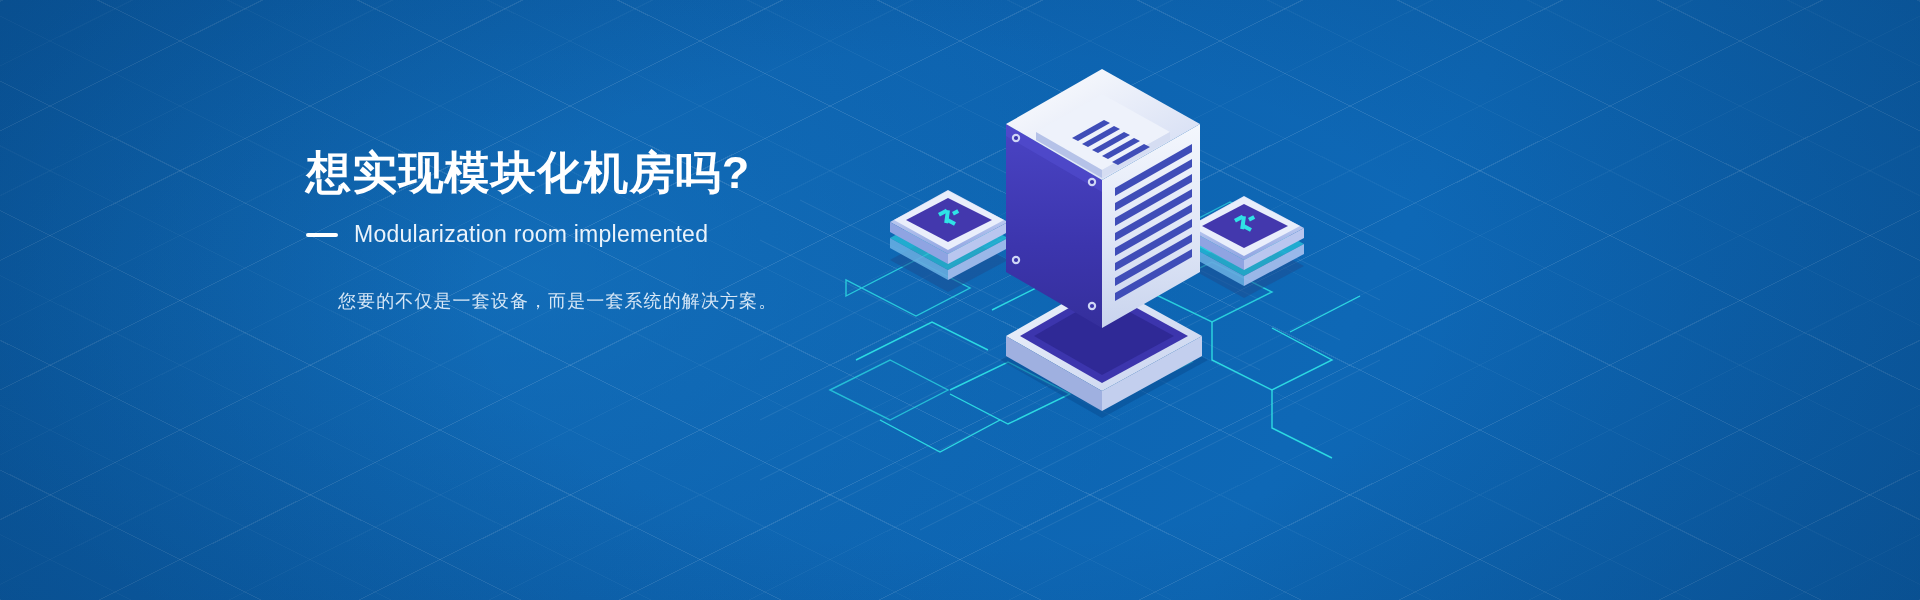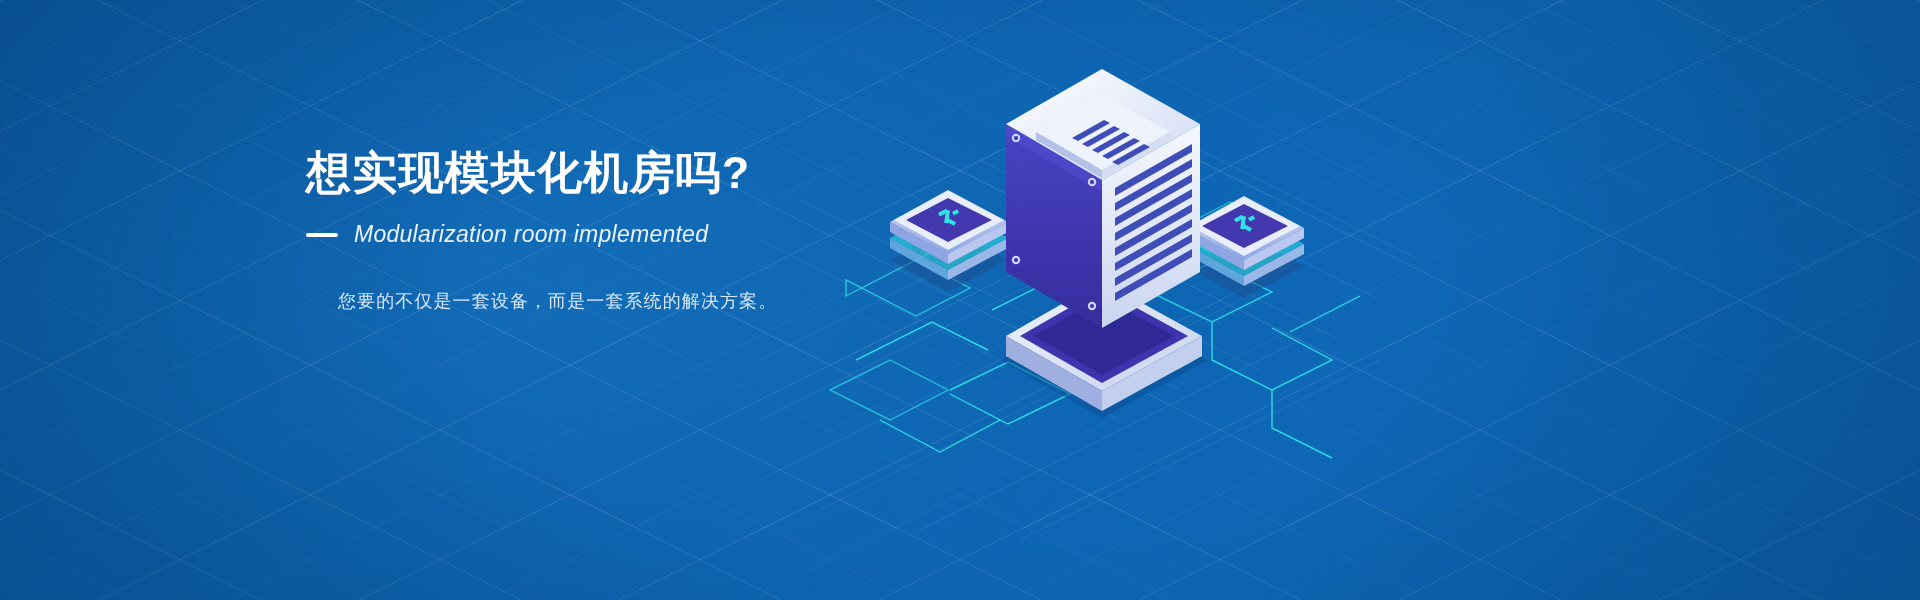--- a/index.html
+++ b/index.html
@@ -40,21 +40,21 @@
   .headline{
     margin:0;color:#fff;font-size:45px;line-height:1.18;font-weight:600;
     letter-spacing:1.2px;white-space:nowrap;
   }
   .subrow{display:flex;align-items:center;margin-top:22px;}
   .dash{
     width:32px;height:4px;background:#ffffff;border-radius:2px;
     margin-right:16px;flex:0 0 auto;
   }
   .subline{
-    color:#eaf3fb;font-size:23px;letter-spacing:.25px;font-weight:400;white-space:nowrap;font-style:italic;
+    color:#eaf3fb;font-size:23px;letter-spacing:.25px;font-weight:400;white-space:nowrap;
   }
   .body-text{
     margin-top:38px;color:#d7e7f6;font-size:18px;letter-spacing:1.1px;
     line-height:1.7;white-space:nowrap;margin-left:32px;
   }
 
   
   .art{position:absolute;left:820px;top:60px;width:560px;height:480px;}
   .art svg{display:block;width:560px;height:480px;overflow:visible;}
 </style>

